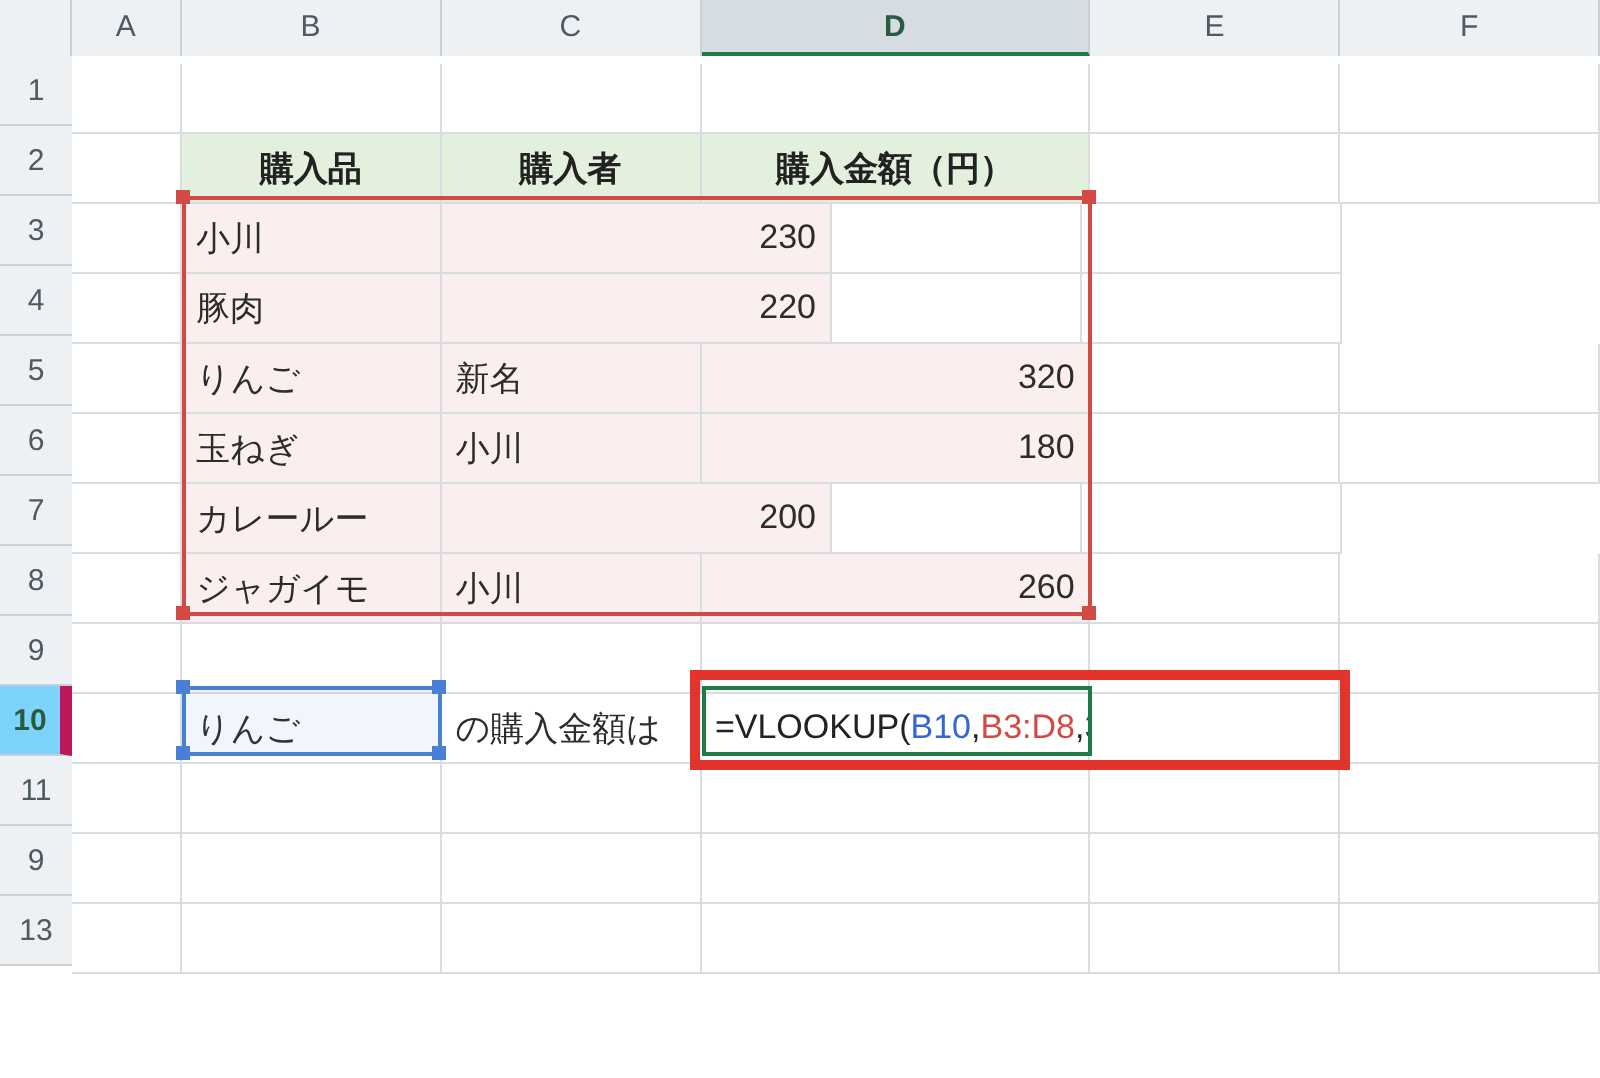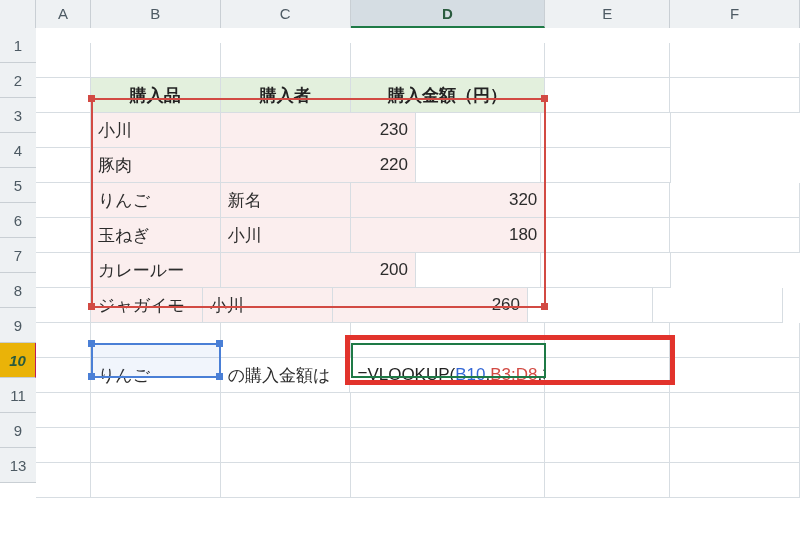--- a/index.html
+++ b/index.html
@@ -63,30 +63,29 @@
     text-align: center;
     color: #4d5a63;
     border-bottom: 1px solid #c9cfd4;
     font-size: 15px;
     display: flex;
     align-items: center;
     justify-content: center;
     background: #eef1f3;
   }
   .row-h.active {
-    background: #eab308;
+    background: #7dd3fc;
     color: #2a5b3f;
-    border-right: 1px solid #be185d;
+    border-right: 6px solid #be185d;
     font-weight: 600;
-    font-style: italic;
   }
   
   .cells {
     position: absolute;
-    top: 43px; left: 36px;
+    top: 32px; left: 36px;
     right: 0;
   }
   .row {
     display: flex;
   }
   .cell {
     border-right: 1px solid #d7dde2;
     border-bottom: 1px solid #d7dde2;
     padding: 0 7px;
     display: flex;
@@ -222,21 +221,21 @@
     </div>
     <div class="row" style="height:35px">
       <div class="cell" style="width:55px"></div>
       <div class="cell red-range" style="width:130px">カレールー</div>
       <div class="cell red-range num" style="width:195px">200</div>
       <div class="cell" style="width:125px"></div>
       <div class="cell" style="width:130px"></div>
     </div>
     <div class="row" style="height:35px">
       <div class="cell" style="width:55px"></div>
-      <div class="cell red-range" style="width:112px">ジャガイモ</div>
+      <div class="cell red-range" style="width:130px">ジャガイモ</div>
       <div class="cell red-range" style="width:130px">小川</div>
       <div class="cell red-range num" style="width:195px">260</div>
       <div class="cell" style="width:125px"></div>
       <div class="cell" style="width:130px"></div>
     </div>
 
     <div class="row" style="height:35px">
       <div class="cell" style="width:55px"></div>
       <div class="cell" style="width:130px"></div>
       <div class="cell" style="width:130px"></div>

